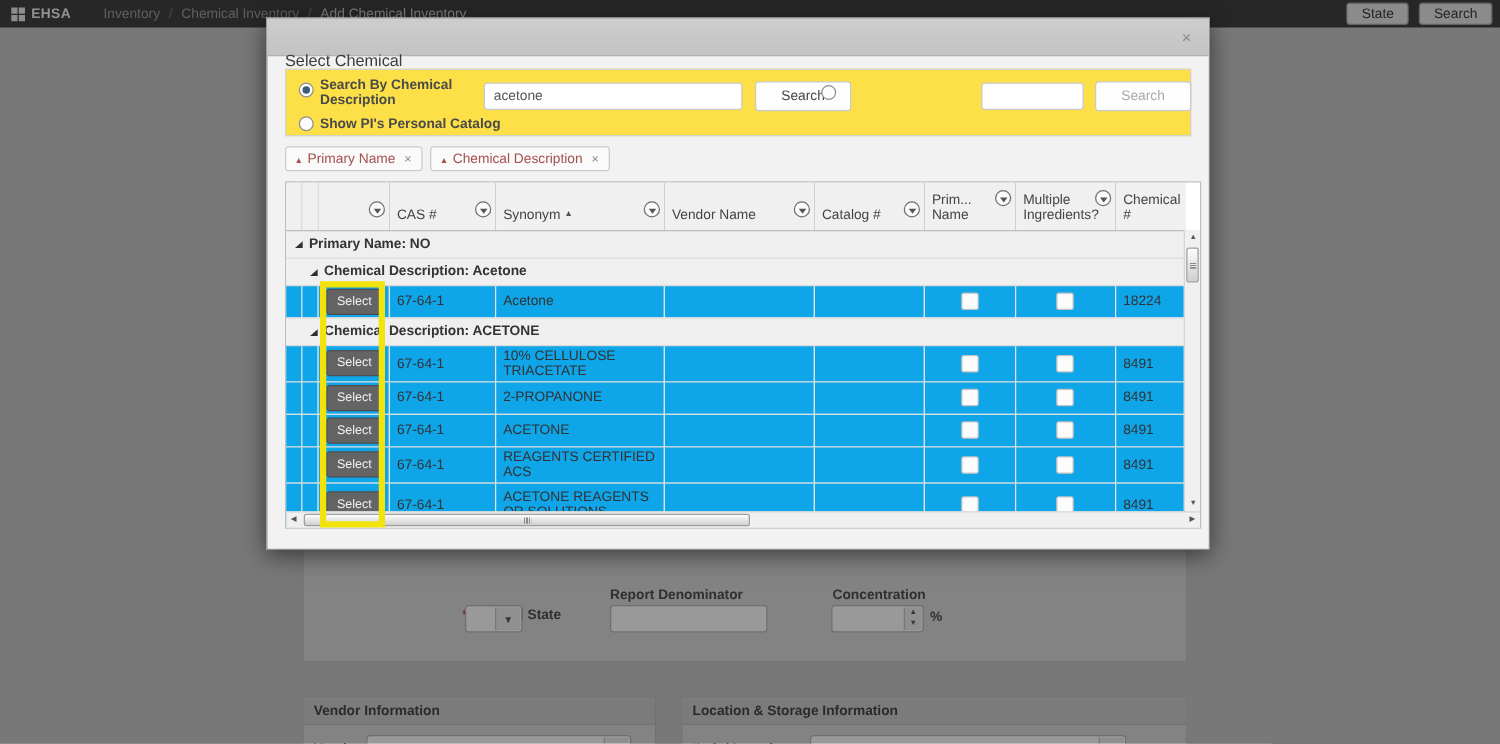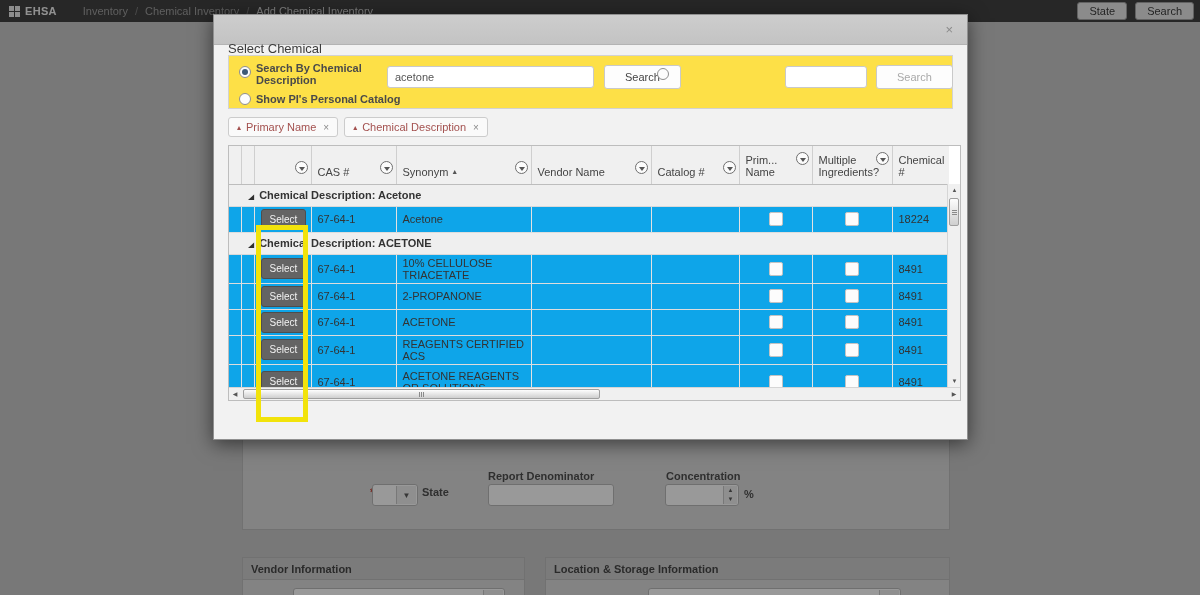--- a/index.html
+++ b/index.html
@@ -235,20 +235,23 @@
             <th><span>Synonym</span><span class="sort-arrow">▲</span><span class="filter-icon"></span></th>
             <th><span>Vendor Name</span><span class="filter-icon"></span></th>
             <th><span>Catalog #</span><span class="filter-icon"></span></th>
             <th><span>Prim... Name</span><span class="filter-icon" style="bottom:19px"></span></th>
             <th><span>Multiple Ingredients?</span><span class="filter-icon" style="bottom:19px"></span></th>
             <th class="noline"><span>Chemical #</span></th>
           </tr>
         </thead>
         <tbody>
           <tr class="group-row">
+            <td colspan="10"><span class="grp-tri">◢</span><span>Primary Name: NO</span></td>
+          </tr>
+          <tr class="group-row">
             <td colspan="10" style="padding-left:19px;"><span class="grp-tri">◢</span><span>Chemical Description: Acetone</span></td>
           </tr>
           <tr class="data-row">
             <td></td>
               <td></td>
             <td class="center"><button class="sel-btn">Select</button></td>
             <td>67-64-1</td>
             <td>Acetone</td>
             <td></td>
             <td></td>

